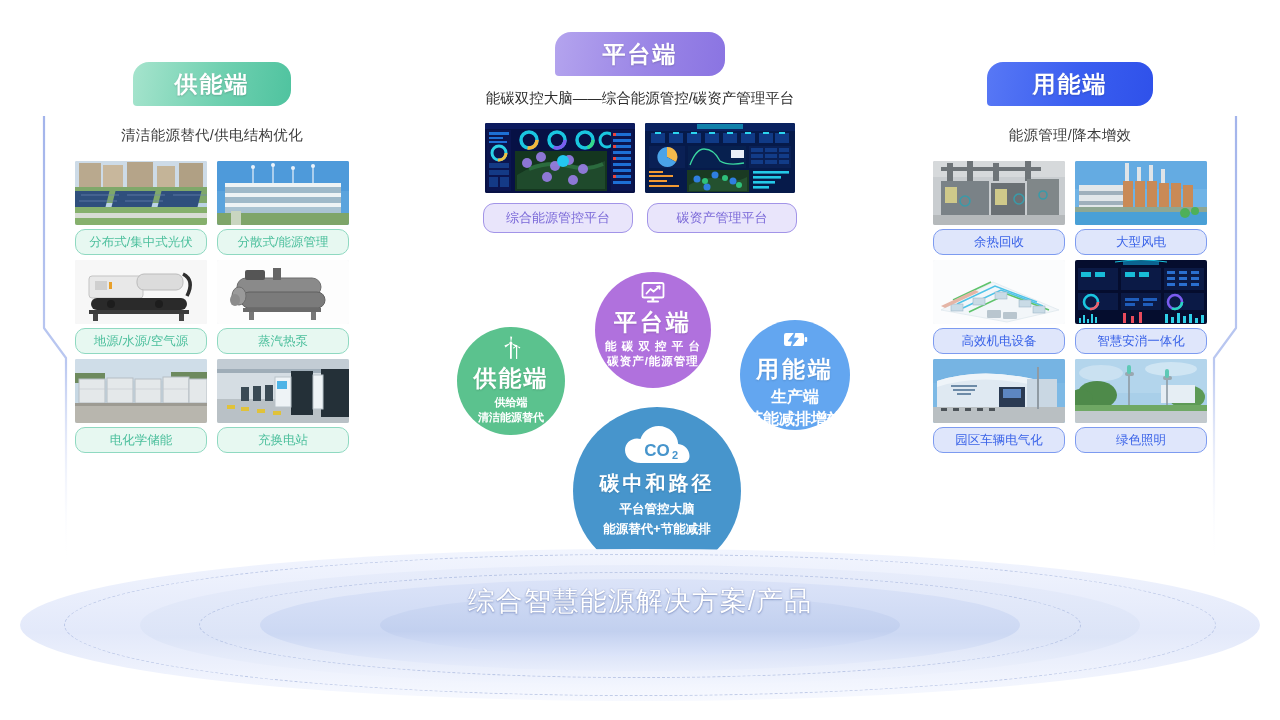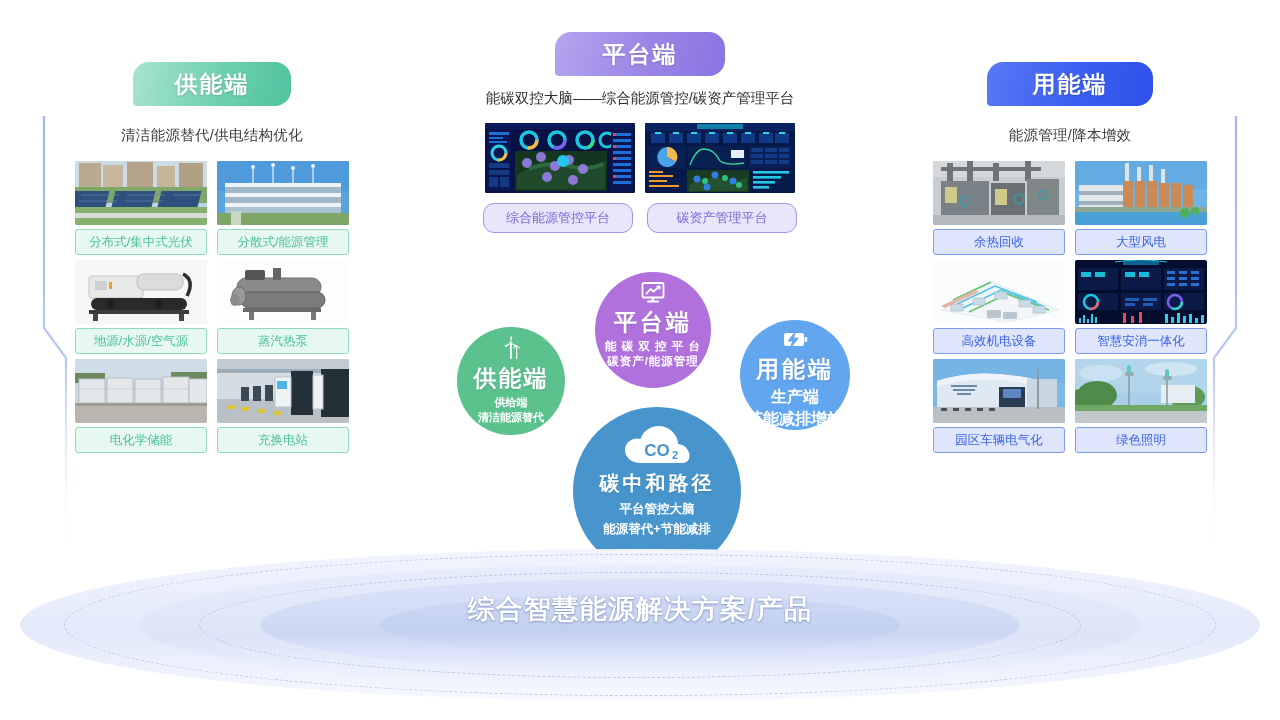--- a/index.html
+++ b/index.html
@@ -18,23 +18,22 @@
   .ell{position:absolute;border-radius:50%;left:50%;top:50%;transform:translate(-50%,-50%);}
   .ell.e1{width:1240px;height:152px;background:linear-gradient(180deg,#f2f5fe 0%,#e3e9fa 55%,#f7f9ff 100%);}
   .ell.e2{width:1000px;height:120px;background:linear-gradient(180deg,#e8edfb 0%,#dce4f7 60%,#f2f5fe 100%);}
   .ell.e3{width:760px;height:92px;background:linear-gradient(180deg,#dbe3f8 0%,#ccd8f3 60%,#e9eefc 100%);}
   .ell.e4{width:520px;height:62px;background:linear-gradient(180deg,#cfdaf4 0%,#c2d0ef 60%,#dde5fa 100%);}
   .ell.ring{background:transparent;border:1px dashed rgba(150,168,214,.55);}
   .ell.r1{width:1150px;height:140px;}
   .ell.r2{width:880px;height:104px;}
   .banner-text{
     position:absolute;left:0;top:583px;width:1280px;text-align:center;
-    font-size:27px;font-weight:bold;color:#ffffff;letter-spacing:1px;
+    font-size:27px;font-weight:normal;color:#ffffff;letter-spacing:1px;
     text-shadow:0 1px 2px rgba(90,110,170,.55),0 0 1px rgba(80,100,160,.6);
-    margin-top:8px;
   }
 
   
   .bracket{position:absolute;top:110px;width:70px;height:460px;}
   .bracket.left{left:30px;}
   .bracket.right{left:1180px;}
 
   
   .col{position:absolute;width:300px;}
   .col.left{left:62px;top:62px;}
@@ -57,21 +56,21 @@
 
   .grid{margin-top:16px;display:grid;grid-template-columns:132px 132px;column-gap:10px;row-gap:5px;justify-content:center;}
   .cell{width:132px;}
   .thumb{
     width:132px;height:64px;border-radius:2px;overflow:hidden;position:relative;
     background:#eceff3;
   }
   .thumb svg{display:block;width:132px;height:64px;}
   .pill{
     margin-top:4px;width:132px;height:26px;line-height:25px;text-align:center;
-    font-size:12.5px;border-radius:3px;box-sizing:border-box;
+    font-size:12.5px;border-radius:10px;box-sizing:border-box;
     white-space:nowrap;
   }
   .pill.green{background:#e7f8f1;border:1px solid #8fd9c1;color:#4bbf9c;}
   .pill.blue{background:#dfe6fb;border:1px solid #7d9bf0;color:#3a63e8;}
 
   
   .center-top{position:absolute;left:440px;top:32px;width:400px;}
   .center-sub{text-align:center;font-size:14.5px;color:#2e2e2e;margin-top:13px;}
   .dash-row{margin-top:15px;display:flex;justify-content:center;gap:10px;}
   .dash{width:150px;height:70px;border-radius:2px;overflow:hidden;background:#0a1450;}

